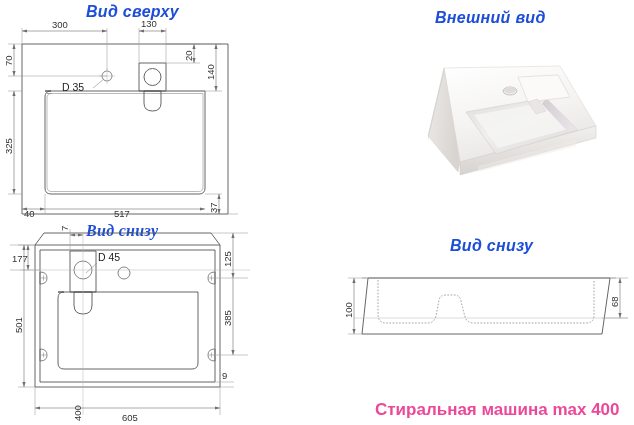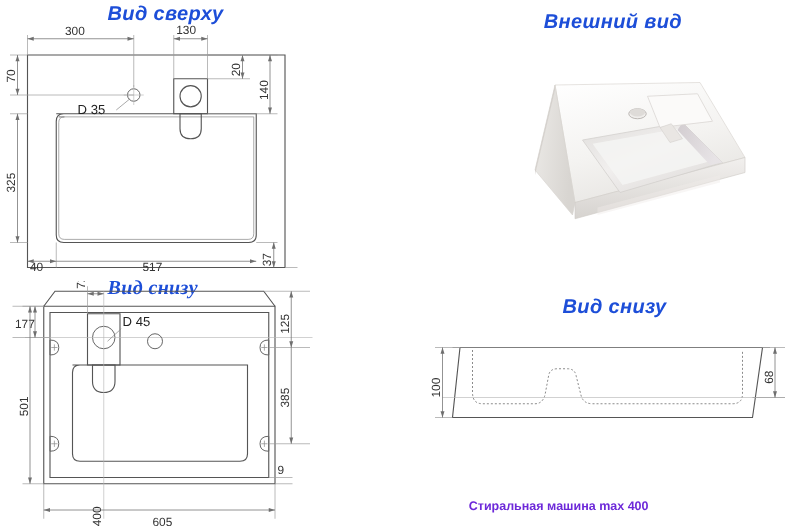--- a/index.html
+++ b/index.html
@@ -23,23 +23,23 @@
     font-weight: bold;
     font-style: italic;
     font-size: 16px;
     letter-spacing: 0.3px;
     white-space: nowrap;
     color: #1d4ed8;
   }
   .caption {
     position: absolute;
     font-weight: bold;
-    font-size: 10px;
+    font-size: 17px;
     white-space: nowrap;
-    color: #6d28d9;
+    color: #ec4899;
   }
   svg { display: block; }
   .dim-text {
     font-family: "Liberation Sans", sans-serif;
     font-size: 9.5px;
     fill: #333;
   }
   .note-text {
     font-family: "Liberation Sans", sans-serif;
     font-size: 10.5px;

